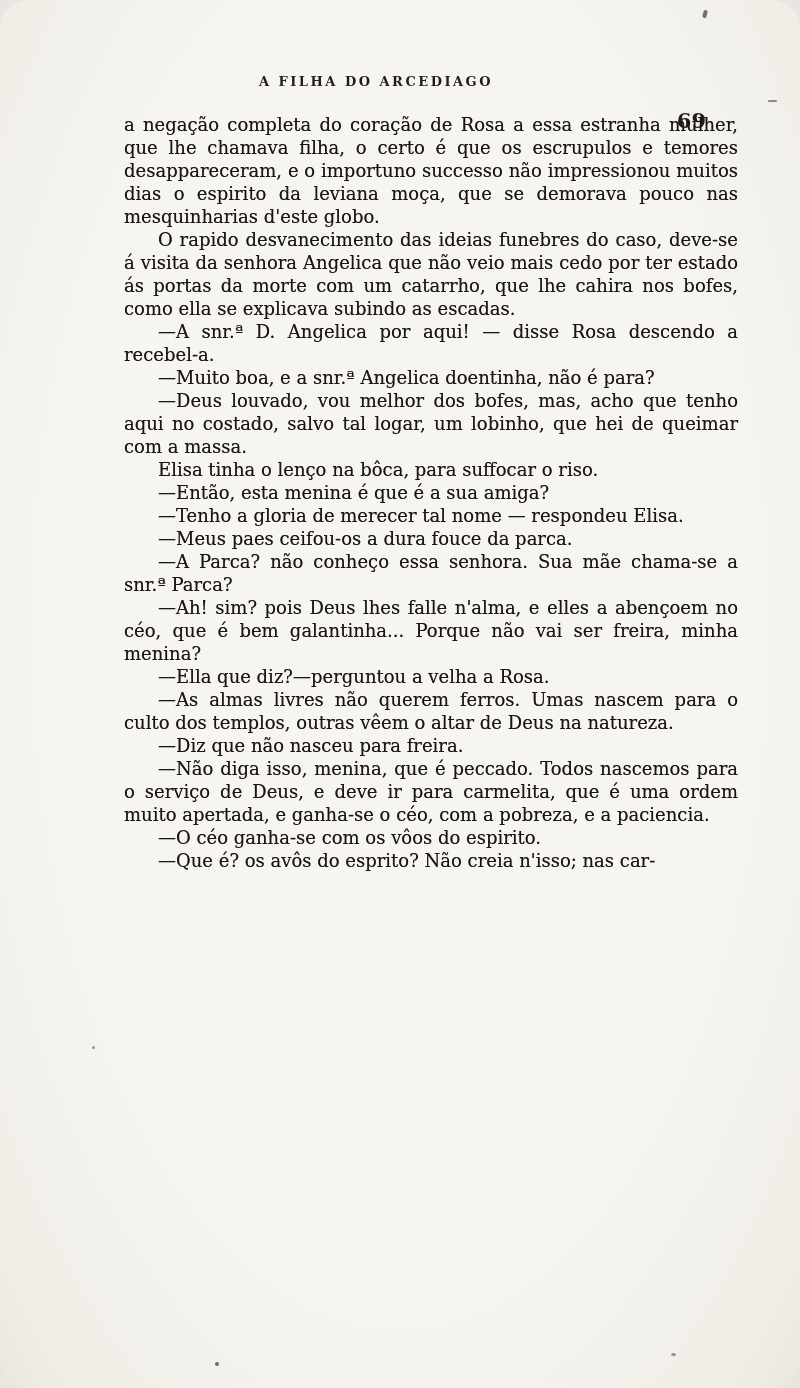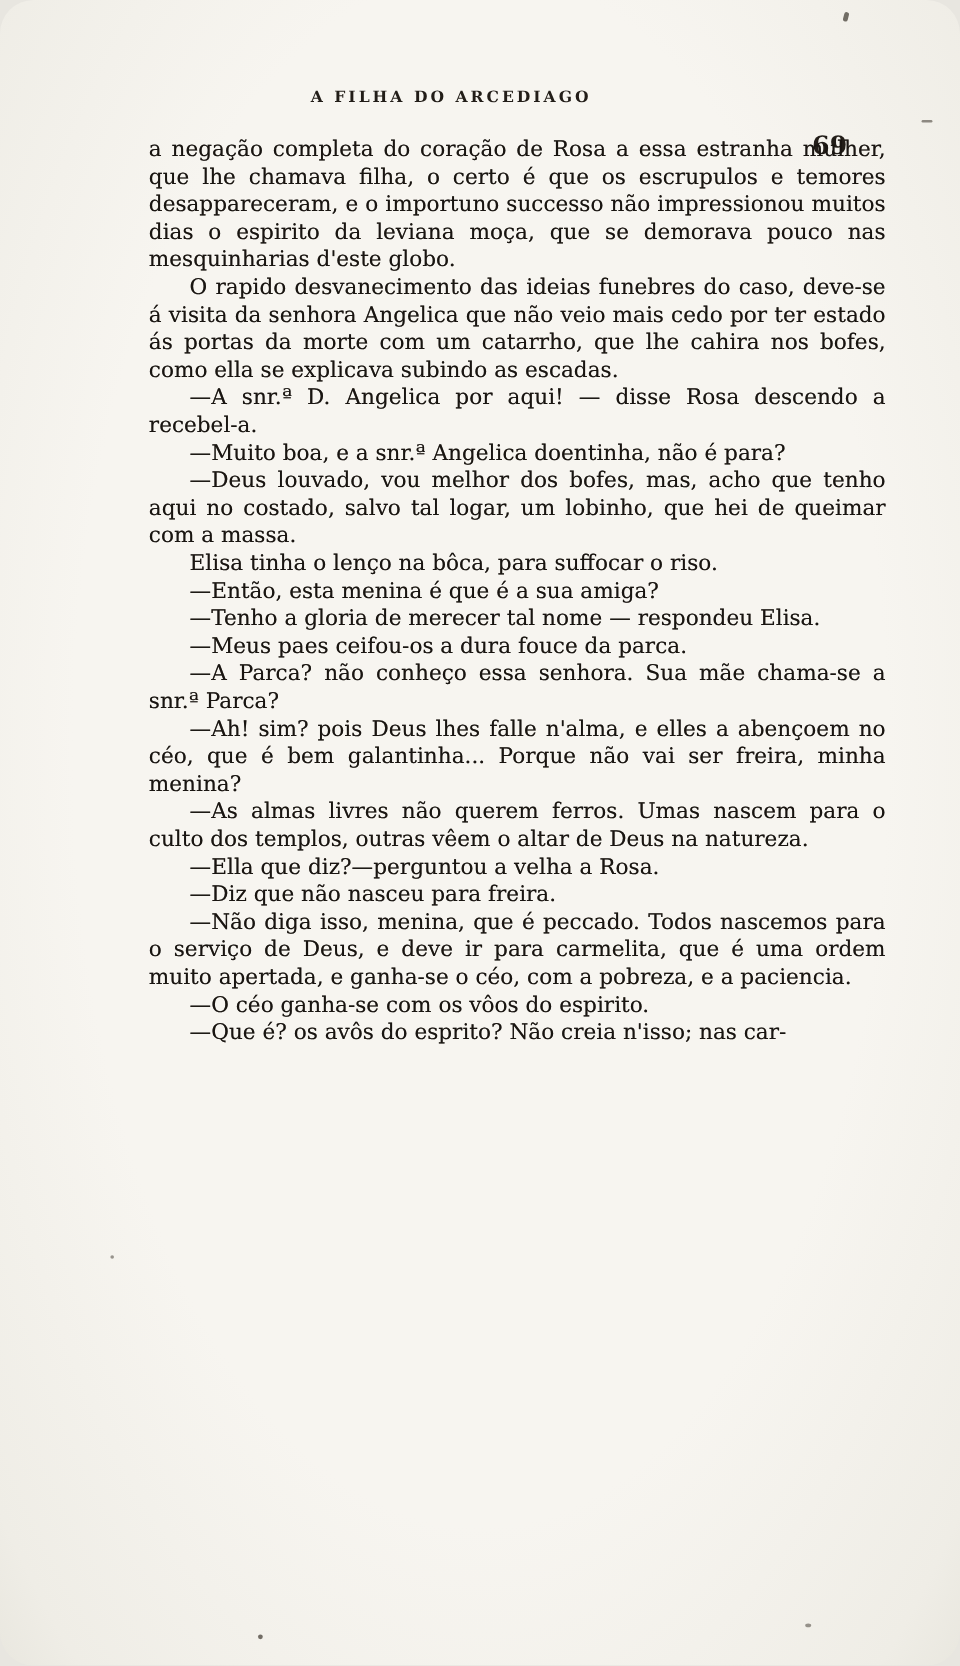--- a/index.html
+++ b/index.html
@@ -98,22 +98,22 @@
       <p class="indent"><span>O rapido desvanecimento das ideias funebres do caso, deve-se á visita da senhora Angelica que não veio mais cedo por ter estado ás portas da morte com um catarrho, que lhe cahira nos bofes, como ella se explicava subindo as escadas.</span></p>
       <p class="indent"><span>—A snr.ª D. Angelica por aqui! — disse Rosa descendo a recebel-a.</span></p>
       <p class="indent"><span>—Muito boa, e a snr.ª Angelica doentinha, não é para?</span></p>
       <p class="indent"><span>—Deus louvado, vou melhor dos bofes, mas, acho que tenho aqui no costado, salvo tal logar, um lobinho, que hei de queimar com a massa.</span></p>
       <p class="indent"><span>Elisa tinha o lenço na bôca, para suffocar o riso.</span></p>
       <p class="indent"><span>—Então, esta menina é que é a sua amiga?</span></p>
       <p class="indent"><span>—Tenho a gloria de merecer tal nome — respondeu Elisa.</span></p>
       <p class="indent"><span>—Meus paes ceifou-os a dura fouce da parca.</span></p>
       <p class="indent"><span>—A Parca? não conheço essa senhora. Sua mãe chama-se a snr.ª Parca?</span></p>
       <p class="indent"><span>—Ah! sim? pois Deus lhes falle n'alma, e elles a abençoem no céo, que é bem galantinha... Porque não vai ser freira, minha menina?</span></p>
+      <p class="indent"><span>—Ella que diz?—perguntou a velha a Rosa.</span></p>
       <p class="indent"><span>—As almas livres não querem ferros. Umas nascem para o culto dos templos, outras vêem o altar de Deus na natureza.</span></p>
-      <p class="indent"><span>—Ella que diz?—perguntou a velha a Rosa.</span></p>
       <p class="indent"><span>—Diz que não nasceu para freira.</span></p>
       <p class="indent"><span>—Não diga isso, menina, que é peccado. Todos nascemos para o serviço de Deus, e deve ir para carmelita, que é uma ordem muito apertada, e ganha-se o céo, com a pobreza, e a paciencia.</span></p>
       <p class="indent"><span>—O céo ganha-se com os vôos do espirito.</span></p>
       <p class="indent"><span>—Que é? os avôs do esprito? Não creia n'isso; nas car-</span></p>
     </div>
 
   <div class="scan-speck speck-1"></div>
   <div class="scan-speck speck-2"></div>
   <div class="scan-speck speck-3"></div>
   <div class="scan-speck speck-4"></div>

